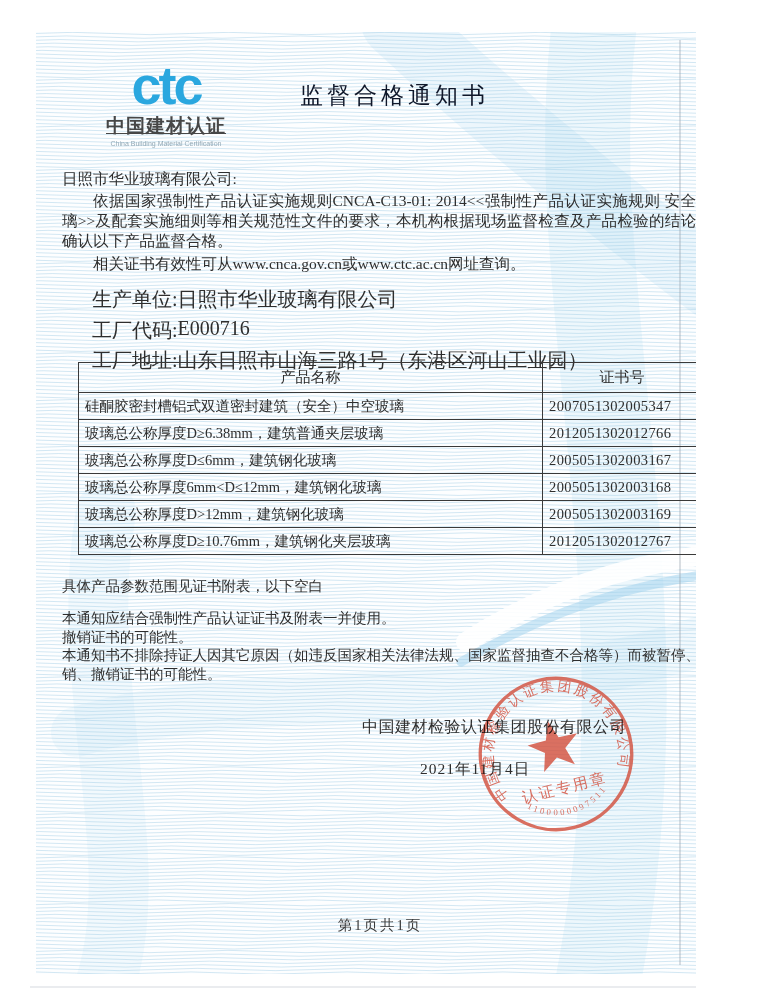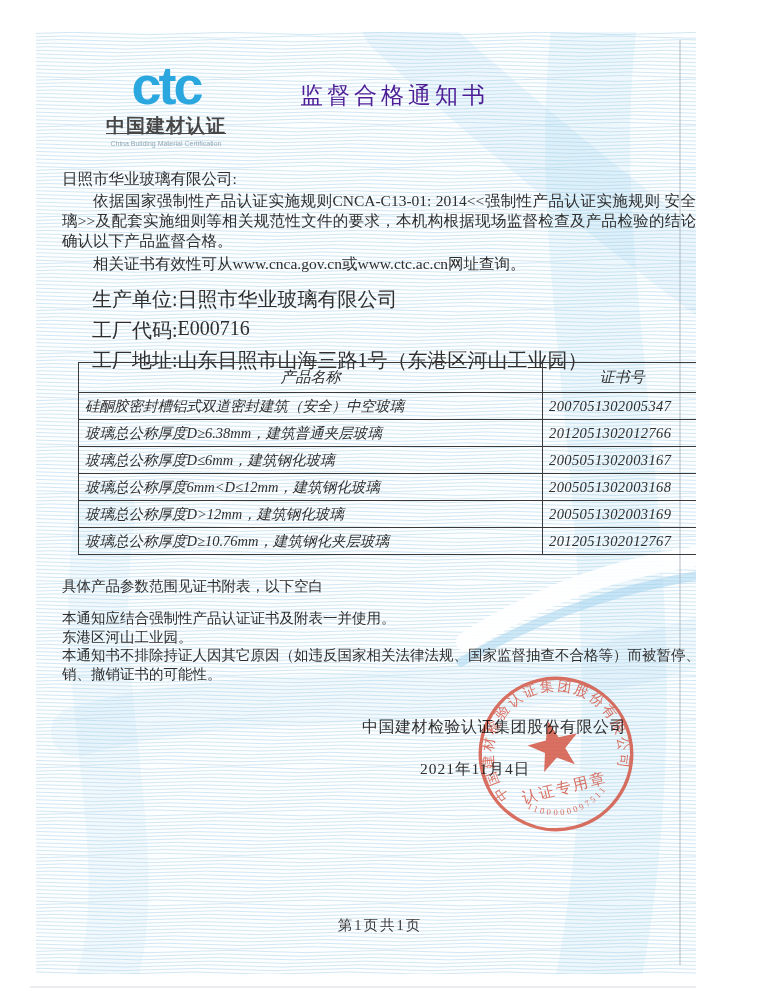--- a/index.html
+++ b/index.html
@@ -15,31 +15,31 @@
   
   .content{position:absolute;left:0;top:0;width:760px;height:1000px;z-index:3;}
   .logo-block{position:absolute;left:96px;top:58px;width:140px;text-align:center;}
   .logo-ctc{font-family:"Liberation Sans",sans-serif;font-weight:900;font-size:54px;
             line-height:1.0;color:#2aa7df;letter-spacing:-3px;}
   .logo-cn{font-family:"Liberation Sans",sans-serif;font-weight:bold;font-size:19px;
            color:#474747;letter-spacing:1px;margin-top:1px;text-decoration:underline;}
   .logo-en{font-family:"Liberation Sans",sans-serif;font-size:7px;color:#93a9b6;
            margin-top:1px;white-space:nowrap;}
   .doc-title{position:absolute;left:300px;top:80px;font-size:23px;letter-spacing:4px;
-             color:#4c1d95;}
+             color:#0f172a;}
   .addressee{position:absolute;left:62px;top:169px;font-size:15.5px;}
   .para-basis{position:absolute;left:62px;top:191px;width:650px;font-size:15.5px;
               line-height:20px;text-indent:2em;text-align:justify;}
   .para-validity{position:absolute;left:62px;top:254px;width:650px;font-size:15.5px;text-indent:2em;}
   .field-row{position:absolute;left:92px;font-size:20px;display:flex;gap:0;white-space:nowrap;}
   .row-producer{top:286px;} .row-code{top:317px;} .row-addr{top:347px;}
   table.products{position:absolute;left:78px;top:362px;width:624px;border-collapse:collapse;
                  table-layout:fixed;}
   table.products td,table.products th{border:1.6px solid #3a3a3a;font-weight:normal;
-                 overflow:hidden;white-space:nowrap;font-style:italic;}
+                 overflow:hidden;white-space:nowrap;}
   table.products th{height:27px;font-size:15px;text-align:center;}
   table.products td{height:24px;font-size:14.5px;padding-left:6px;}
   td.cert,th.cert{width:156px;}
   td.cert{font-size:15px;letter-spacing:.4px;padding-left:8px;}
   .scope-note{position:absolute;left:62px;top:577px;font-size:14.5px;}
   .notes{position:absolute;left:62px;top:609px;width:655px;font-size:14.5px;line-height:18.5px;}
   .sig-company{position:absolute;left:362px;top:717px;font-size:16px;letter-spacing:.5px;}
   .sig-date{position:absolute;left:420px;top:759px;font-size:15.5px;letter-spacing:1px;}
   .footer{position:absolute;left:0;top:916px;width:760px;text-align:center;font-size:14.5px;
           letter-spacing:2px;color:#3a3a3a;}
@@ -386,21 +386,21 @@
         <td>玻璃总公称厚度D≥10.76mm，建筑钢化夹层玻璃</td>
         <td class="cert">2012051302012767</td>
       </tr>
     </tbody>
       </table>
 
     <div class="scope-note">具体产品参数范围见证书附表，以下空白</div>
 
     <div class="notes">
       <div>本通知应结合强制性产品认证证书及附表一并使用。</div>
-      <div>东港区河山工业园。</div>
+      <div>撤销证书的可能性。</div>
       <div>本通知书不排除持证人因其它原因（如违反国家相关法律法规、国家监督抽查不合格等）而被暂停、注销、撤销证书的可能性。</div>
     </div>
 
     <div class="sig-company">中国建材检验认证集团股份有限公司</div>
     <div class="sig-date">2021年11月4日</div>
 
     <svg class="seal" viewBox="0 0 176 176">
       <defs>
         <path id="sealTopArc" d="M35.4 120.9 A62 62 0 1 1 140.6 120.9" fill="none"></path>
         <path id="sealBottomArc" d="M45.6 130.4 A60 60 0 0 0 130.4 130.4" fill="none"></path>

